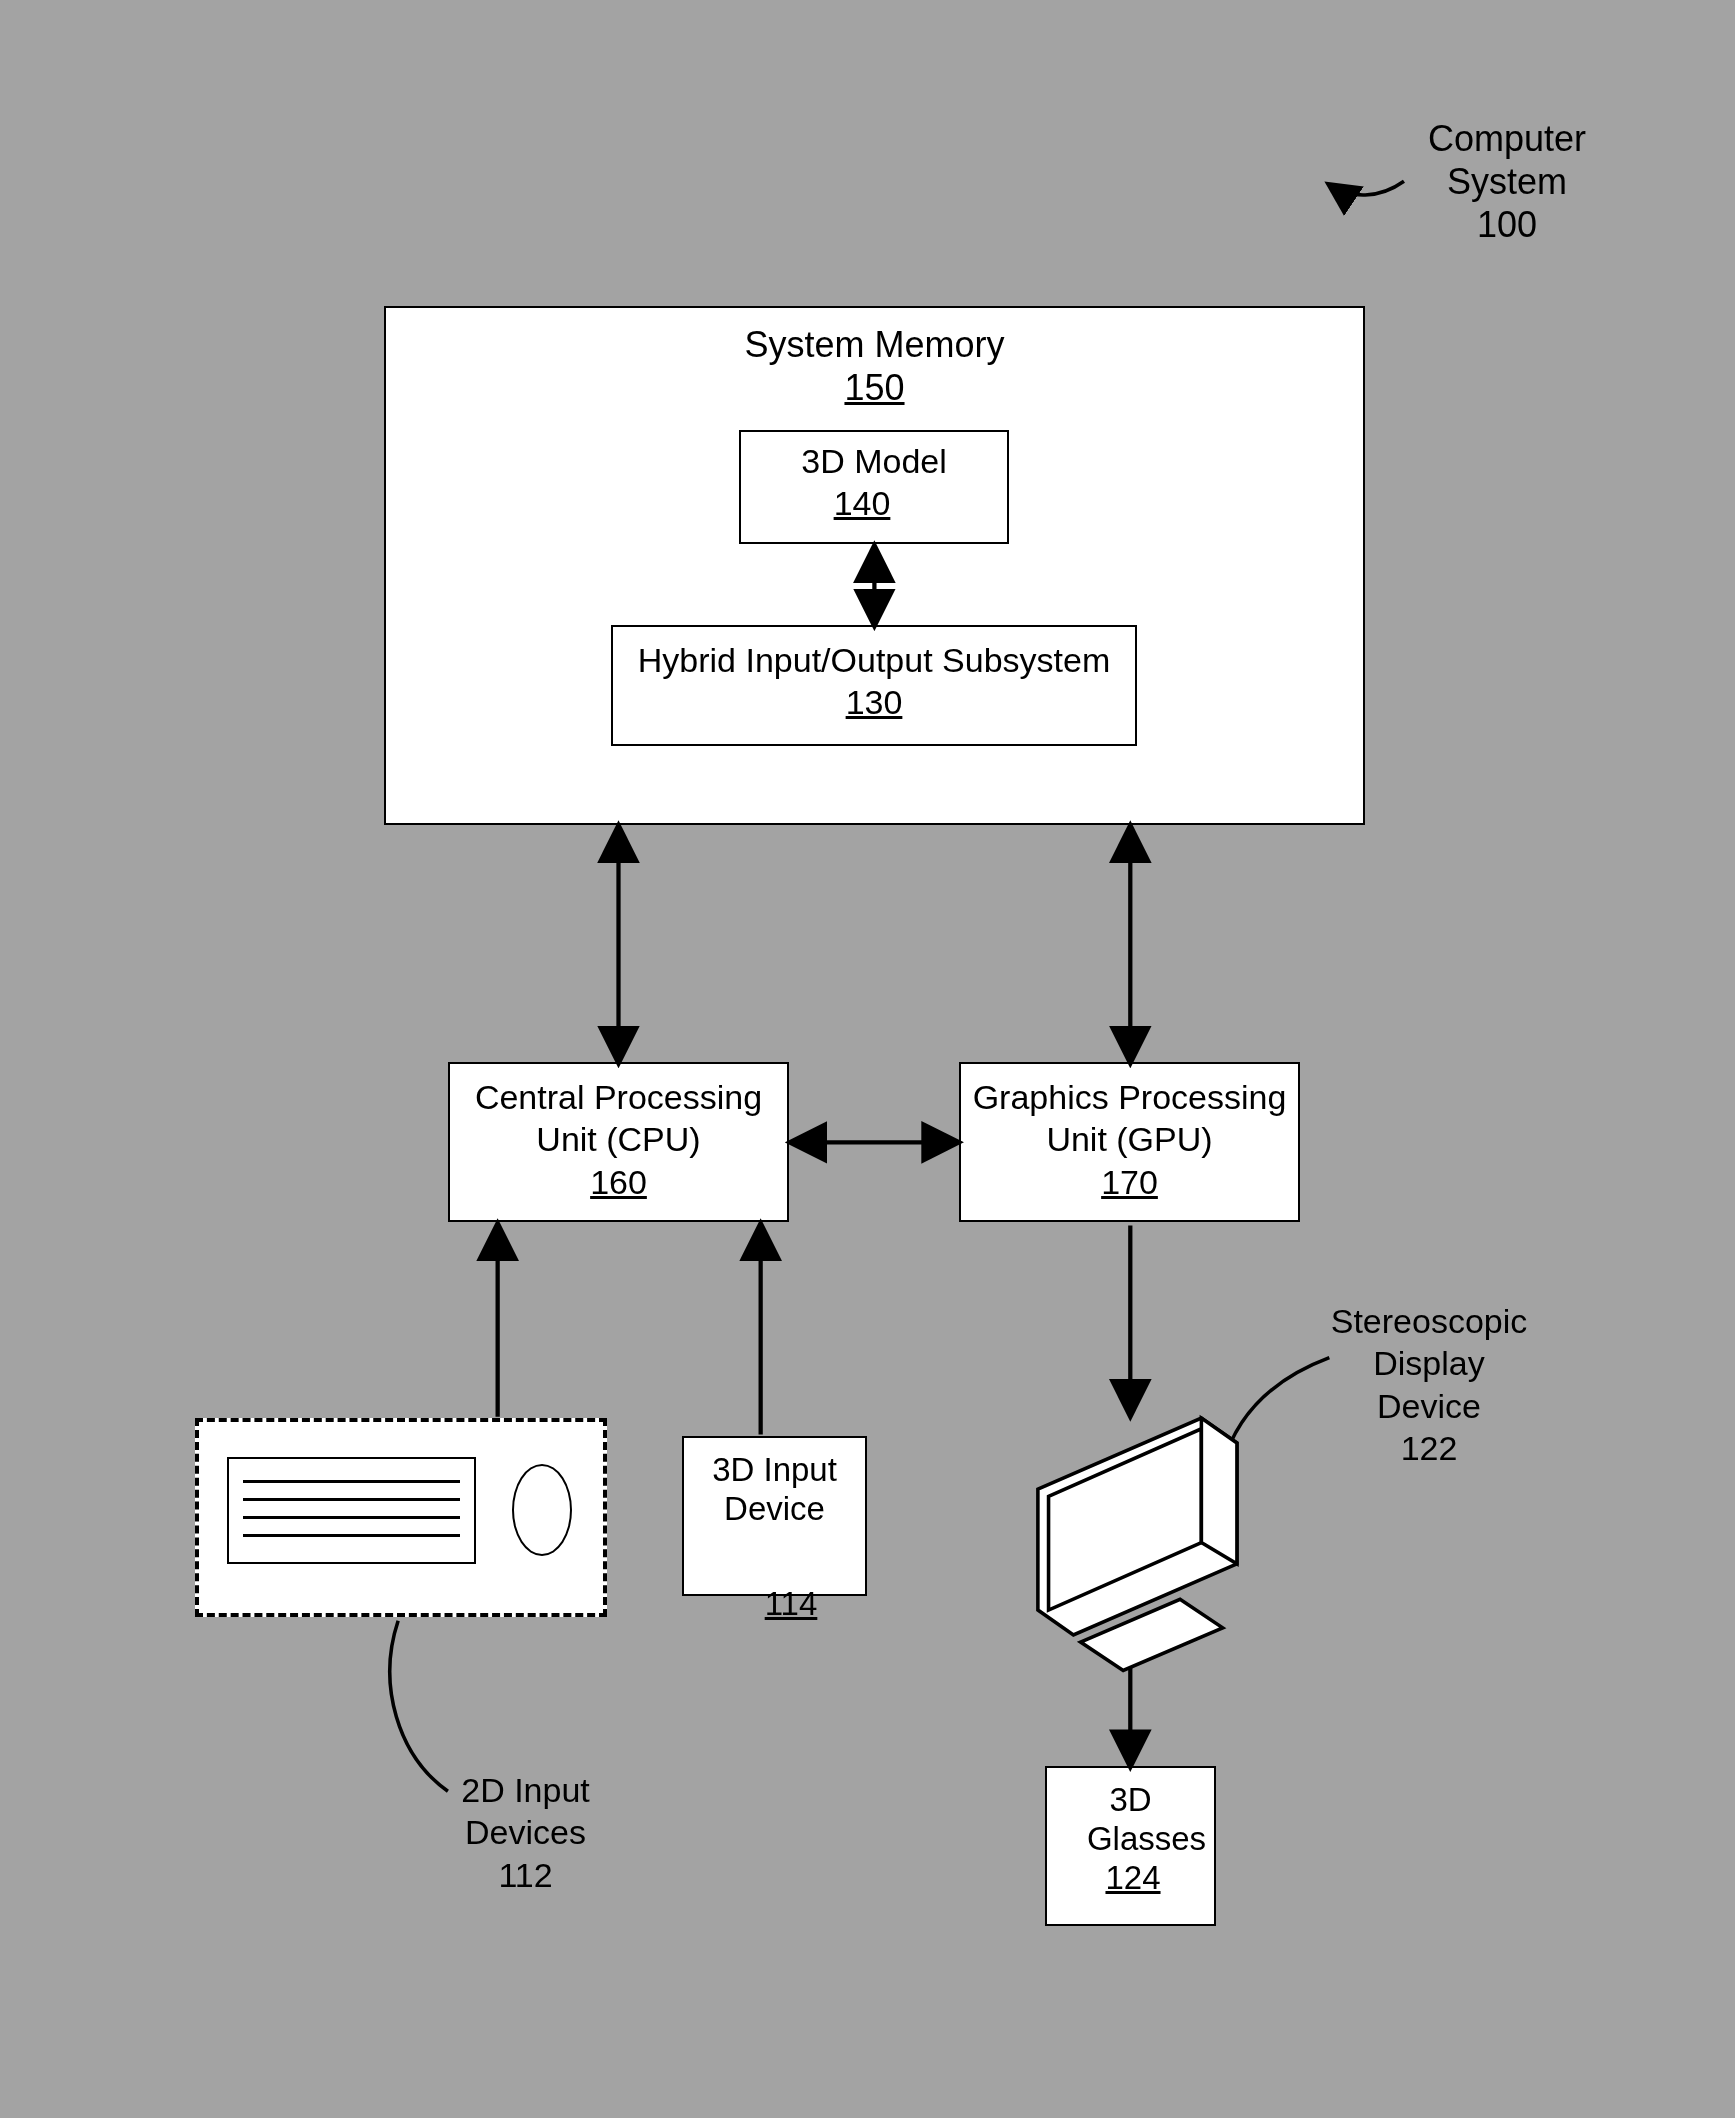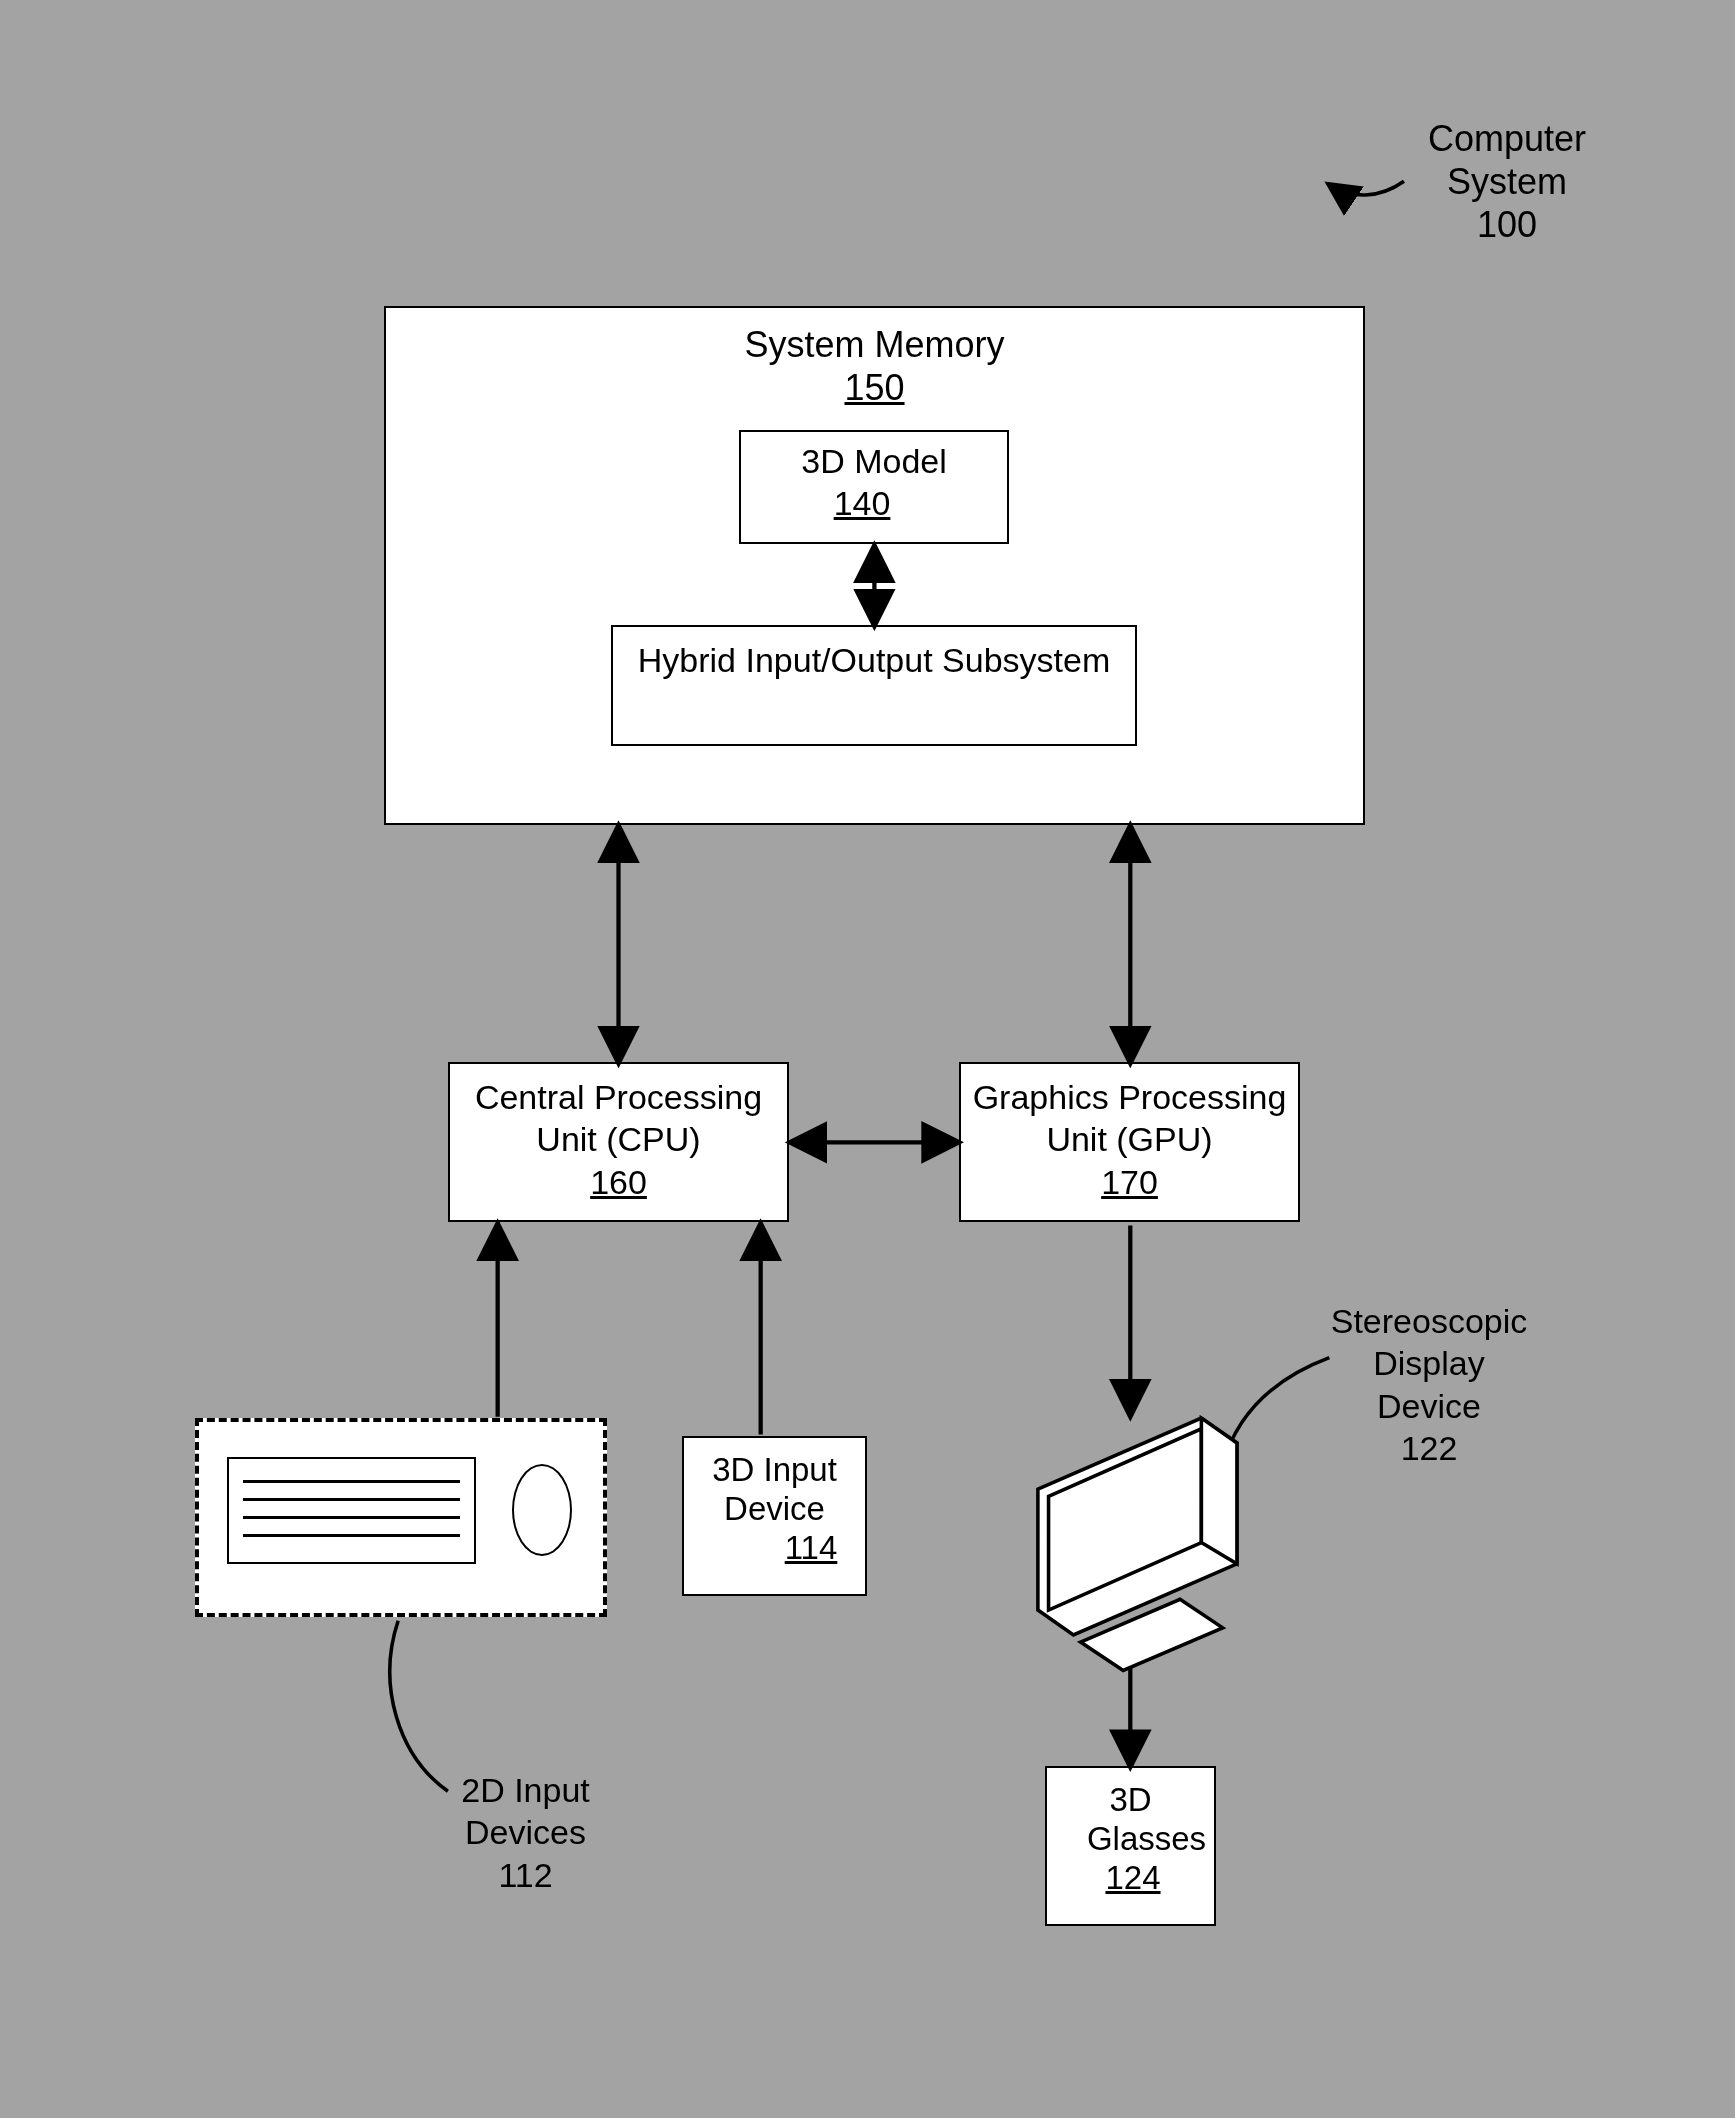--- a/index.html
+++ b/index.html
@@ -79,35 +79,36 @@
   <div class="box" style="left:384px; top:306px; width:981px; height:519px;"></div>
   <div class="label big" style="left:384px; top:323px; width:981px;">System Memory</div>
   <div class="label big uline" style="left:384px; top:366px; width:981px;">150</div>
 
   <div class="box" style="left:739px; top:430px; width:270px; height:114px;"></div>
   <div class="label med" style="left:739px; top:441px; width:270px;">3D Model</div>
   <div class="label med uline" style="left:739px; top:483px; width:246px;">140</div>
 
   <div class="box" style="left:611px; top:625px; width:526px; height:121px;"></div>
   <div class="label med" style="left:611px; top:640px; width:526px;">Hybrid Input/Output Subsystem</div>
+  <div class="label med uline" style="left:611px; top:682px; width:526px;">130</div>
 
   <div class="box" style="left:448px; top:1062px; width:341px; height:160px;"></div>
   <div class="label med" style="left:448px; top:1077px; width:341px;">Central Processing</div>
   <div class="label med" style="left:448px; top:1119px; width:341px;">Unit (CPU)</div>
   <div class="label med uline" style="left:448px; top:1162px; width:341px;">160</div>
 
   <div class="box" style="left:959px; top:1062px; width:341px; height:160px;"></div>
   <div class="label med" style="left:959px; top:1077px; width:341px;">Graphics Processing</div>
   <div class="label med" style="left:959px; top:1119px; width:341px;">Unit (GPU)</div>
   <div class="label med uline" style="left:959px; top:1162px; width:341px;">170</div>
 
   <div class="box" style="left:682px; top:1436px; width:185px; height:160px;"></div>
   <div class="label sm" style="left:682px; top:1450px; width:185px;">3D Input</div>
   <div class="label sm" style="left:682px; top:1489px; width:185px;">Device</div>
-  <div class="label sm uline" style="left:682px; top:1528px; width:218px;margin-left:20px;">114</div>
+  <div class="label sm uline" style="left:682px; top:1584px; width:218px;">114</div>
 
   <div class="box dashed" style="left:195px; top:1418px; width:412px; height:199px; border-style:dashed;"></div>
 
   <div class="kbd" style="left:227px; top:1457px; width:249px; height:107px;">
     <div class="kbd-lines">
       <div style="top:21.3px;"></div>
       <div style="top:39px;"></div>
       <div style="top:57px;"></div>
       <div style="top:75px;"></div>
     </div>

